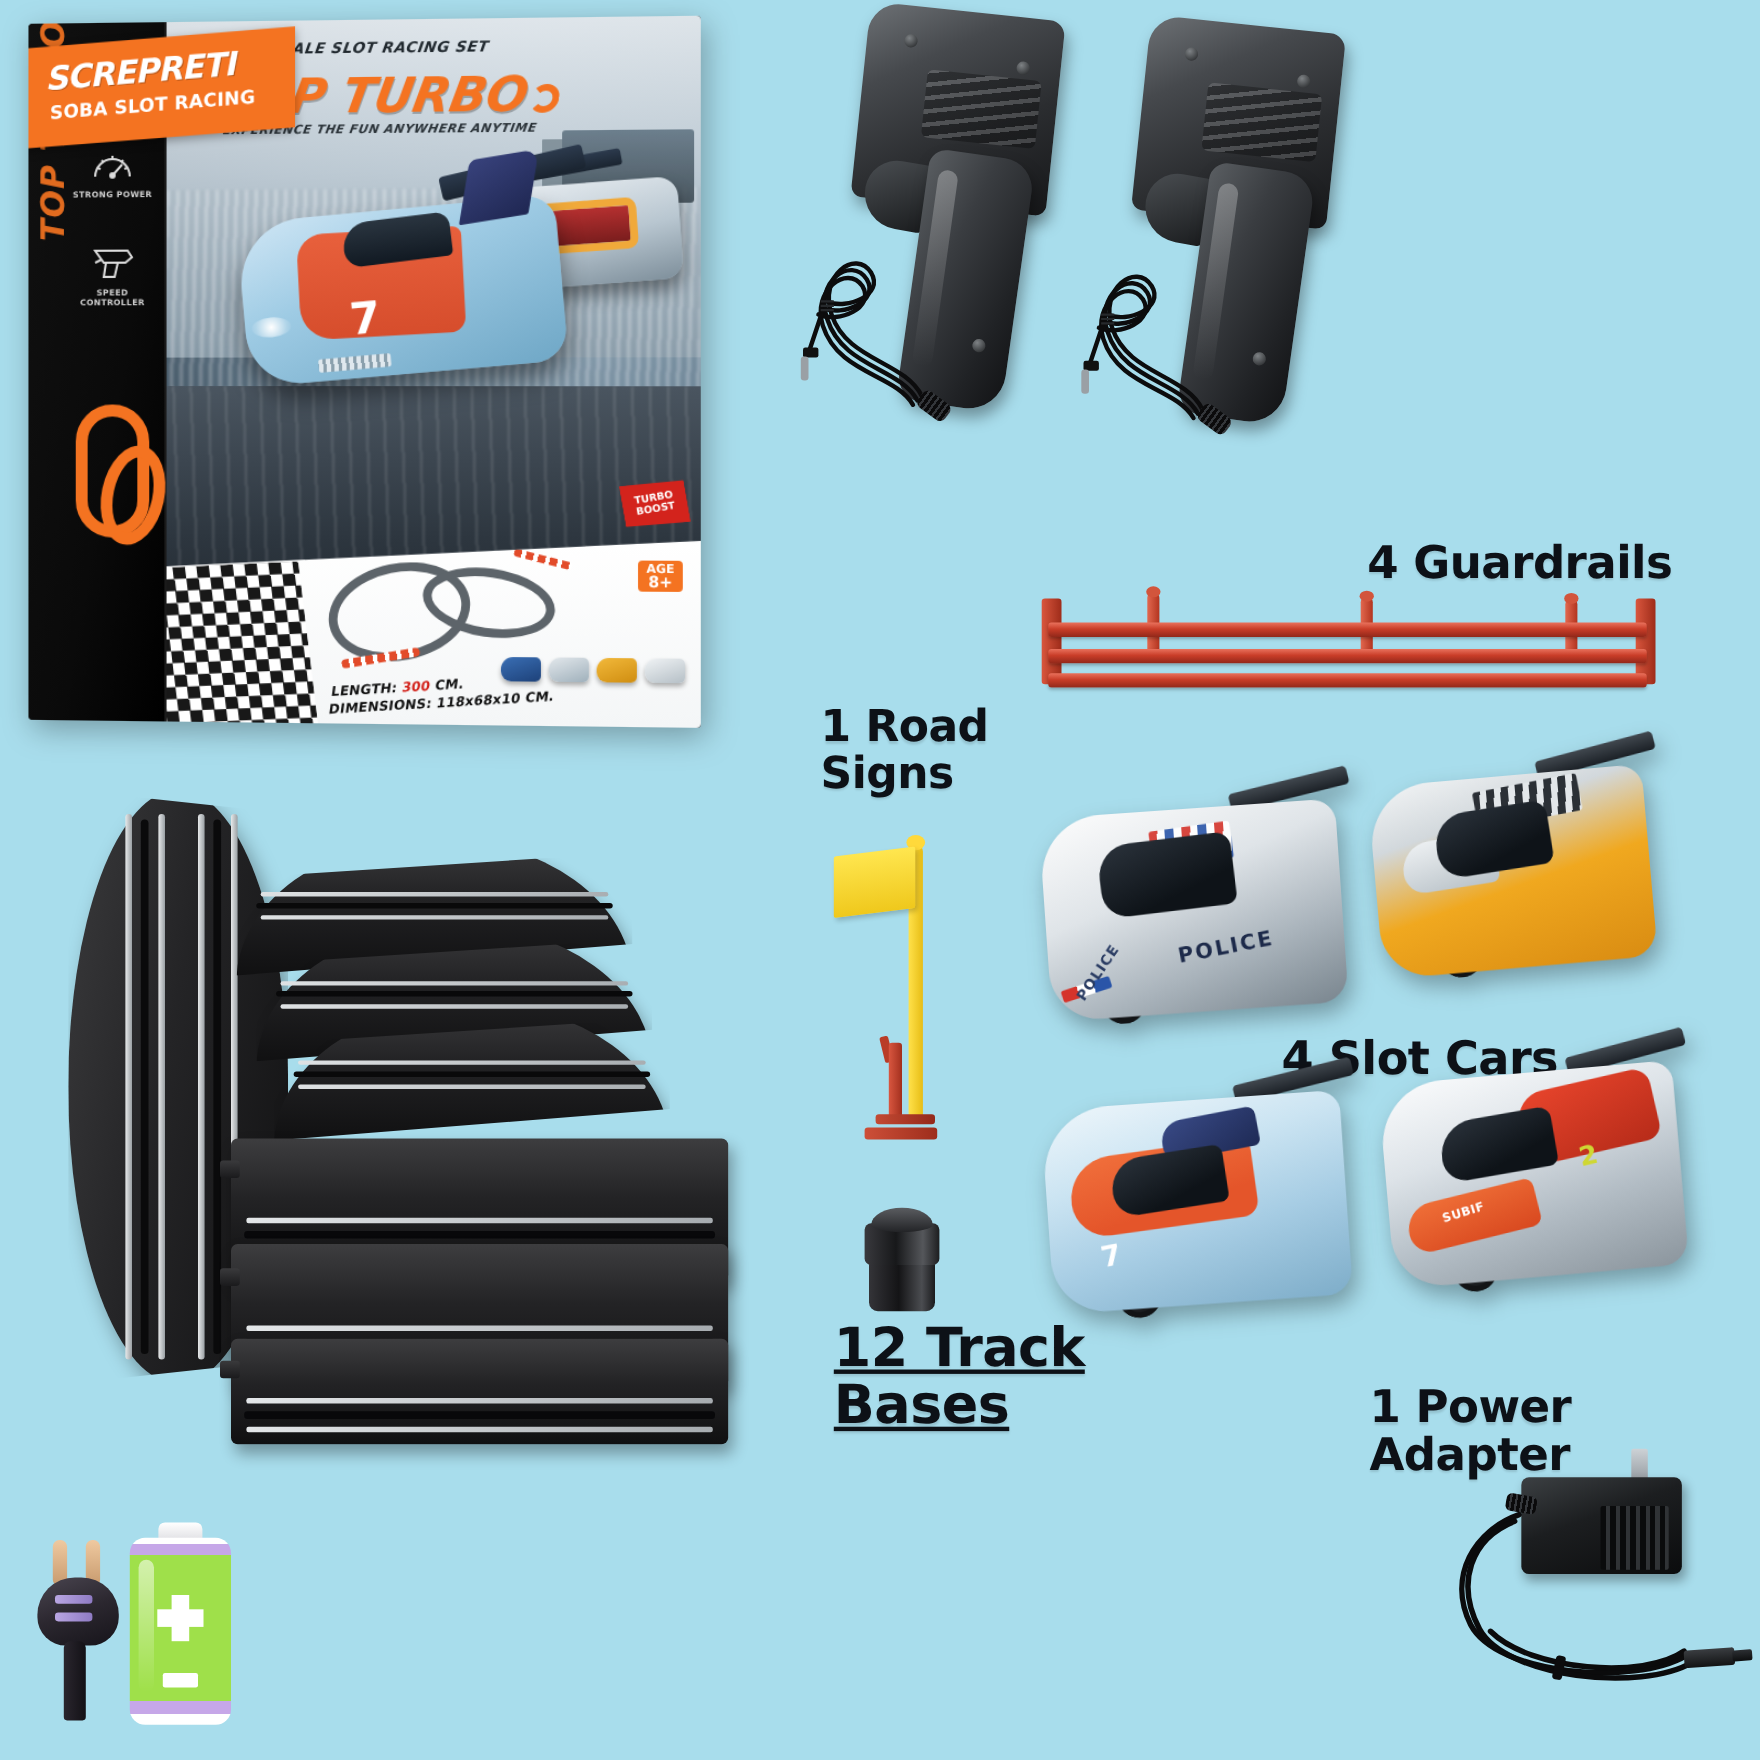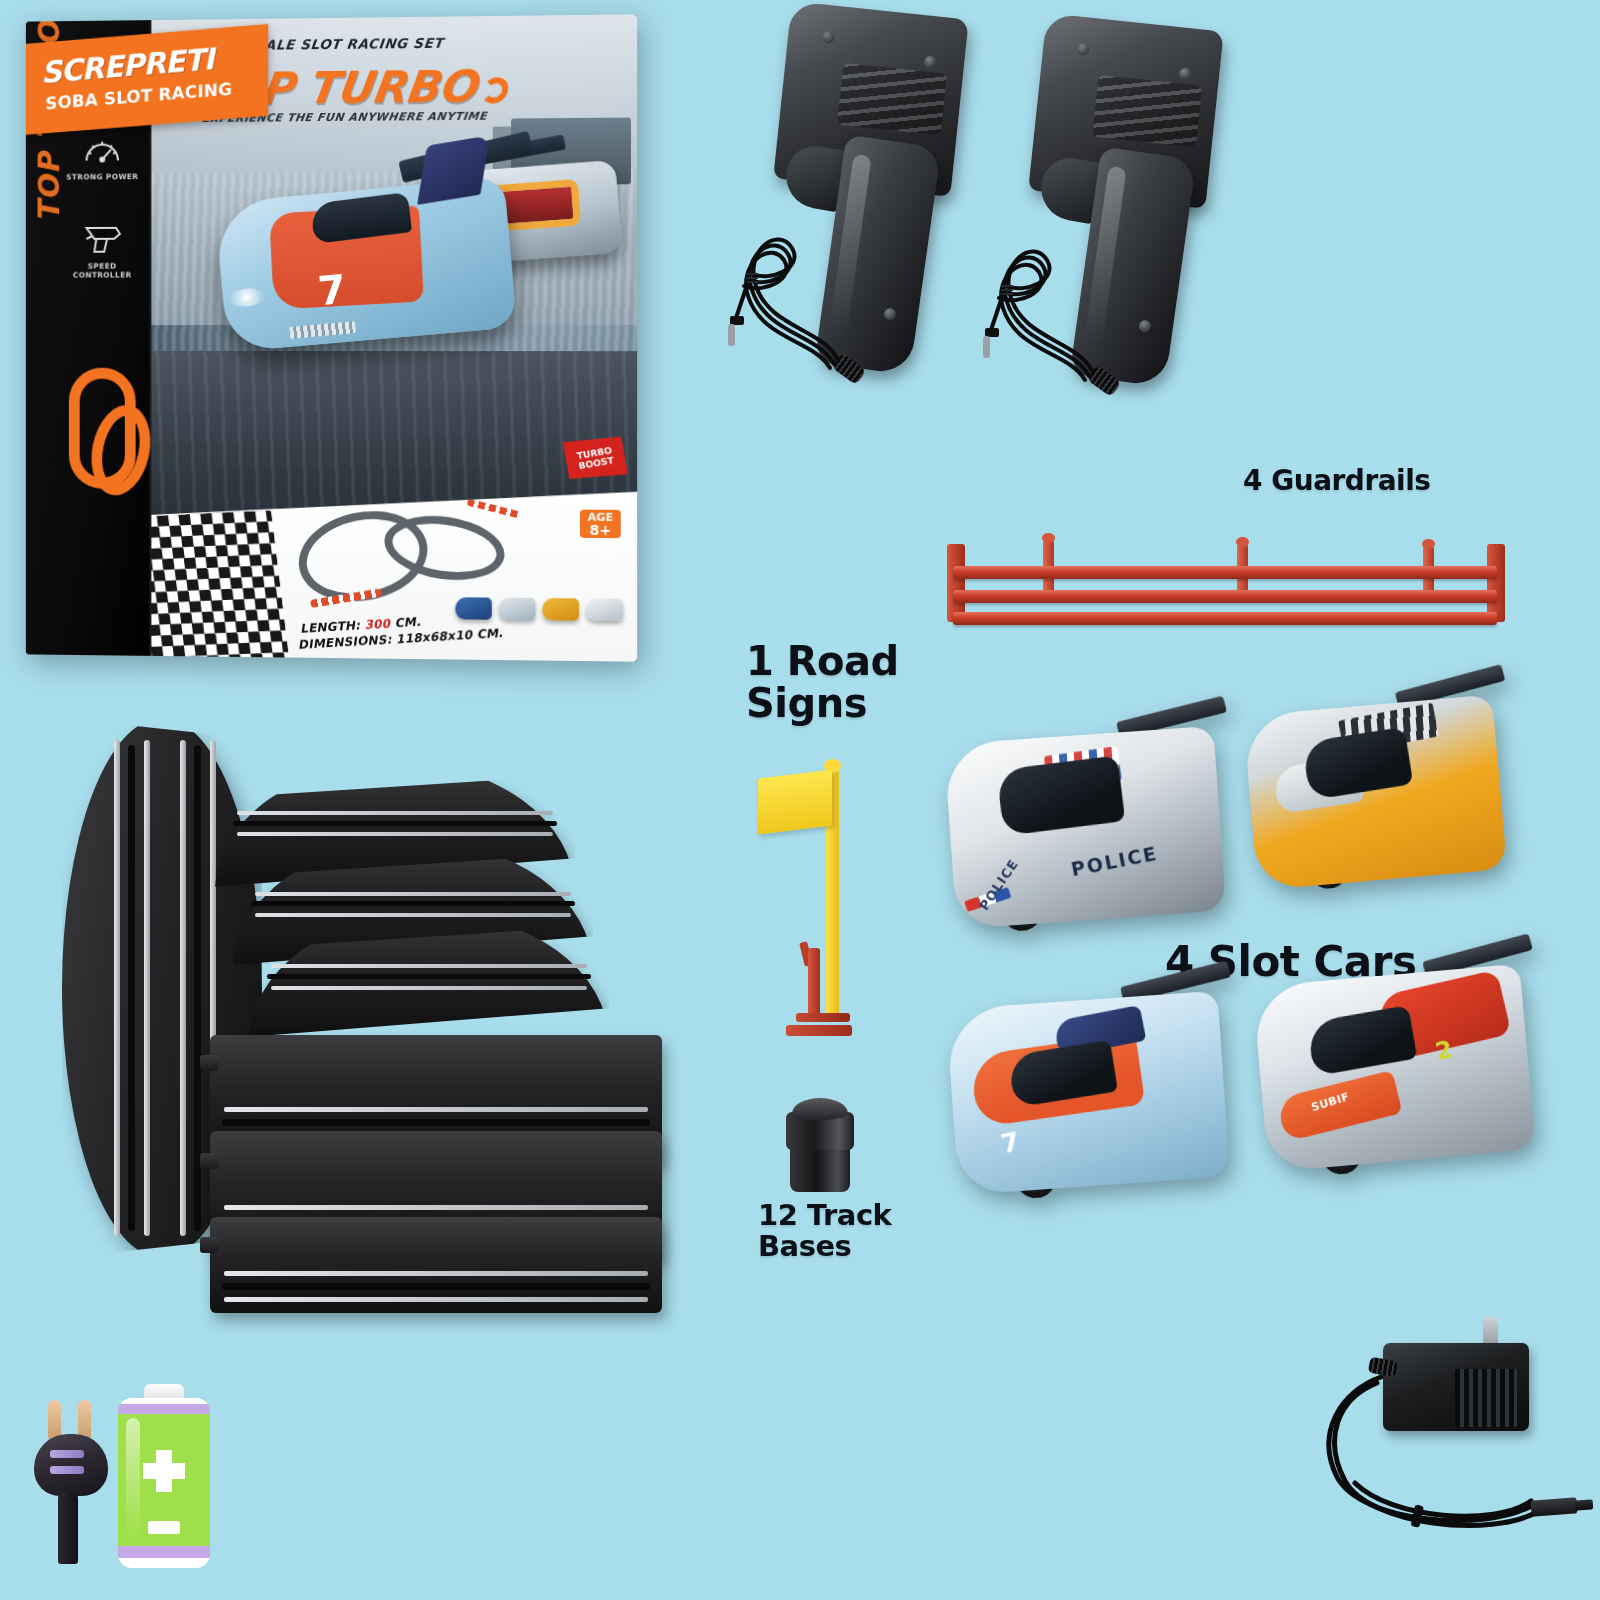--- a/index.html
+++ b/index.html
@@ -863,21 +863,21 @@
         <rect x="-2" y="146" width="7" height="22" rx="3" fill="#9aa0a5"></rect>
         <g stroke="#26292c" stroke-width="2">
             <path d="M16 96h12M16 100h12M16 104h12"></path>
           </g>
       </svg>
     </div>
     <div class="ctrl-strain"></div>
   </div>
 
 
-  <div class="label" style="left:1243px; top:466px; font-size:28px;">4 Guardrails</div>
+  <div class="label" style="left:1243px; top:490px; font-size:41px;">4 Guardrails</div>
 
   <div id="guardrail">
     <div class="rail-endcap"></div>
     <div class="rail-endcap right"></div>
     <div class="rail-post" style="left:98px; top:10px;"></div>
     <div class="rail-post" style="left:292px; top:14px;"></div>
     <div class="rail-post" style="left:478px; top:16px;"></div>
     <div class="rail-bar" style="top:38px;"></div>
     <div class="rail-bar" style="top:62px;"></div>
     <div class="rail-bar" style="top:84px;"></div>
@@ -947,21 +947,21 @@
       <div class="foot"></div>
     </div>
   </div>
 
   <div id="track-base">
     <div class="base-low"></div>
     <div class="base-mid"></div>
     <div class="base-top"></div>
   </div>
 
-  <div class="label" style="left:758px; top:1200px; font-size:29px;">12 Track
+  <div class="label" style="left:758px; top:1200px; font-size:49px;text-decoration:underline;">12 Track
 Bases</div>
 
   <div class="car" id="car-police">
     <div class="wheel w1"></div>
     <div class="wheel w2"></div>
     <div class="wing"></div>
     <div class="car-shell"></div>
     <div class="stripes"></div>
     <div class="glass"></div>
     <div class="sidebar2"></div>
@@ -997,20 +997,22 @@
     <div class="wheel w2"></div>
     <div class="wing"></div>
     <div class="car-shell"></div>
     <div class="redbody"></div>
     <div class="orangenose"></div>
     <div class="glass"></div>
     <div class="badge">SUBIF</div>
     <div class="num2">2</div>
   </div>
 
+  <div class="label" style="left:1245px; top:1258px; font-size:41px;">1 Power
+Adapter</div>
 
   <div id="power-adapter">
     <div class="adapter-prong"></div>
     <div class="adapter-brick">
       <div class="fins"></div>
     </div>
     <div class="adapter-strain"></div>
     <div class="adapter-cable">
       <svg viewBox="0 0 290 200">
         <g fill="none" stroke="#0b0b0c" stroke-width="5" stroke-linecap="round">

